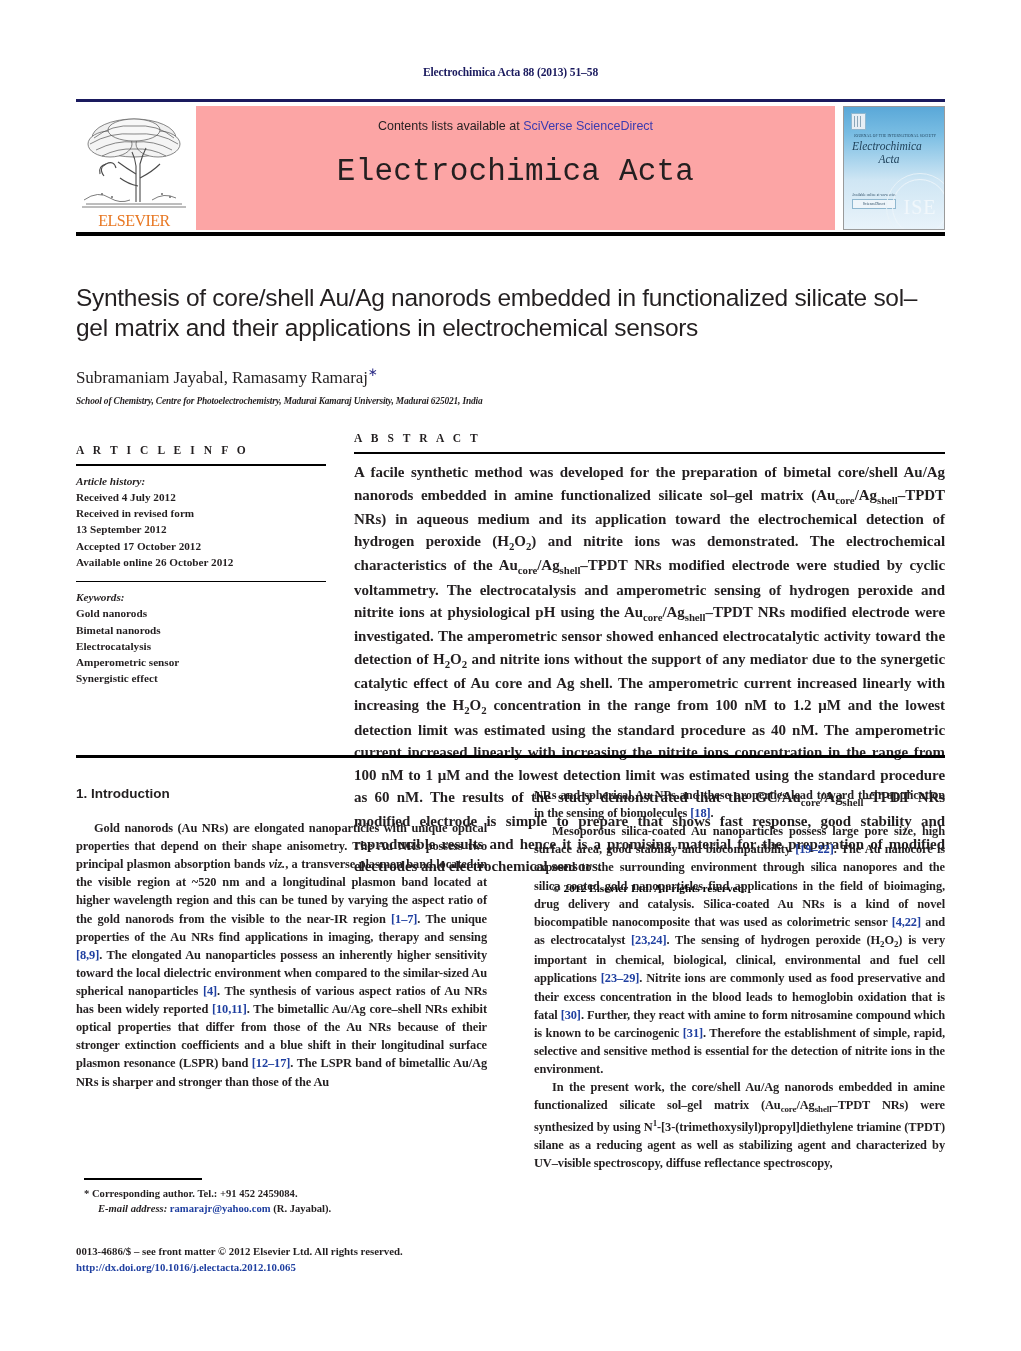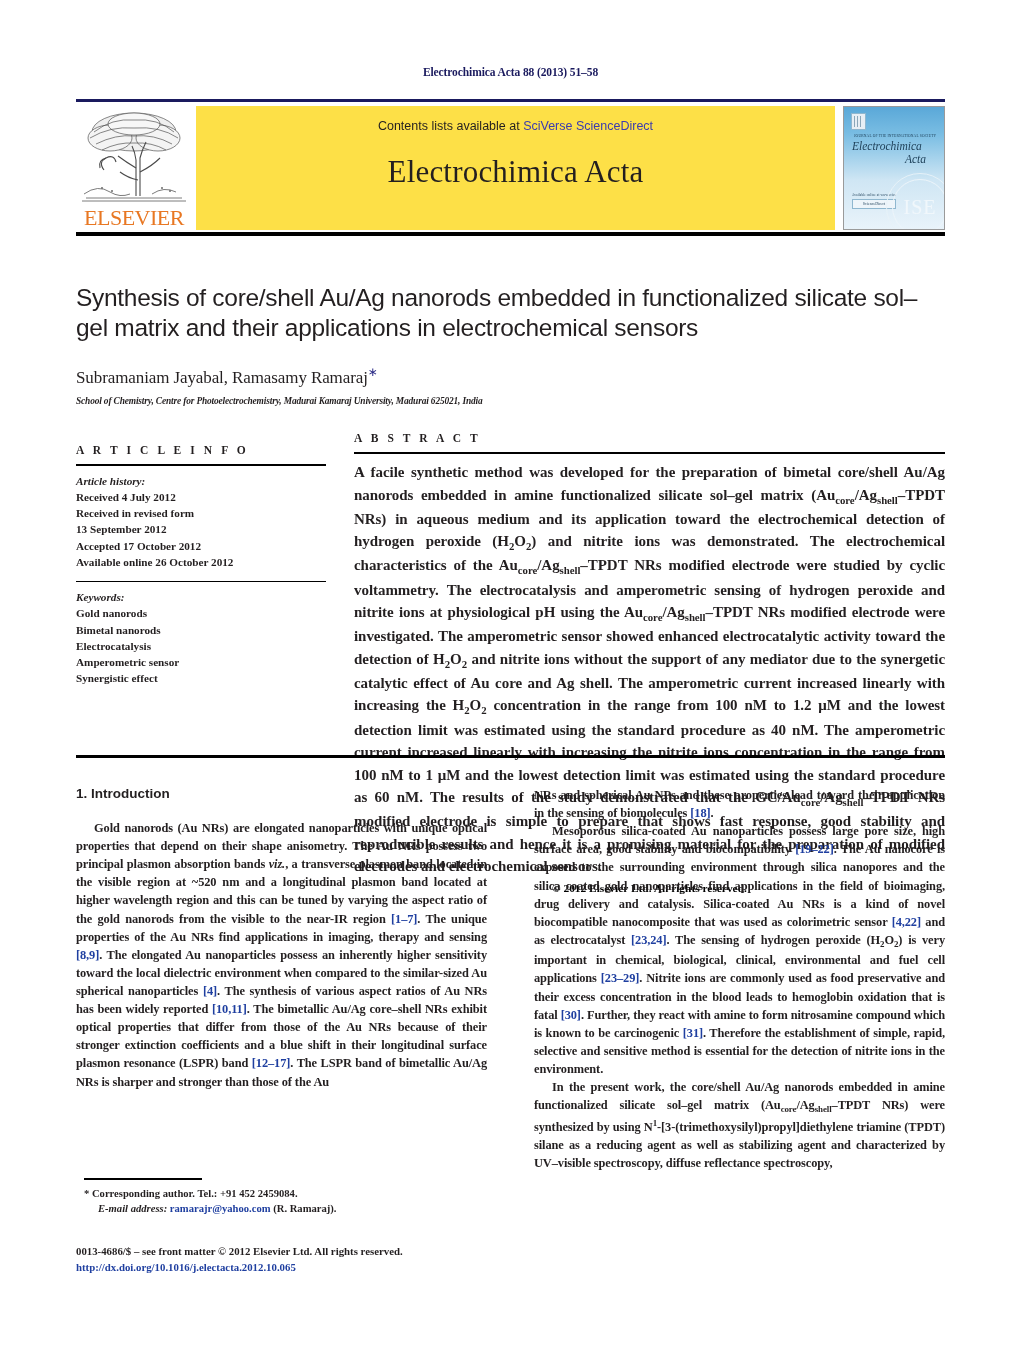--- a/index.html
+++ b/index.html
@@ -65,50 +65,50 @@
     flex: 0 0 116px;
     display: flex;
     flex-direction: column;
     justify-content: flex-end;
     align-items: center;
     padding-bottom: 1px;
   }
   .tree-svg { display:block; }
   .elsevier-word {
     font-family: "Liberation Serif", serif;
-    font-size: 22px;
+    font-size: 16px;
     font-weight: 400;
     letter-spacing: -0.5px;
     color: #E87722;
     line-height: 1;
     margin-top: 1px;
   }
   .journal-band {
     flex: 1 1 auto;
-    background: #fde047;
+    background: #fca5a5;
     position: relative;
     margin-left: 4px;
     margin-right: 8px;
   }
   .contents-line {
     position: absolute;
     top: 13px; left: 0; right: 0;
     text-align: center;
     font-family: "Liberation Sans", sans-serif;
     font-size: 12.5px;
     color: #231f20;
   }
   .contents-line .sd {
     color: #3b3bb0;
   }
   .journal-title-big {
     position: absolute;
     top: 48px; left: 0; right: 0;
     text-align: center;
-    font-family: Liberation Serif, serif;
+    font-family: Liberation Mono, monospace;
     font-size: 31px;
     color: #231f20;
     letter-spacing: 0.2px;
   }
   .homepage-line {
     position: absolute;
     bottom: 9px; left: 0; right: 0;
     text-align: center;
     font-family: "Liberation Sans", sans-serif;
     font-size: 12.5px;
@@ -155,21 +155,21 @@
   .cover-title {
     position: absolute;
     top: 33px; left: 8px; right: 8px;
     font-family: "Liberation Serif", serif;
     font-style: italic;
     font-size: 11.5px;
     color: #20435c;
     line-height: 1.15;
   }
   .cover-title .l1 { display:block; text-align:left; }
-  .cover-title .l2 { display:block; text-align:right; padding-right: 10px;}
+  .cover-title .l2 { display:block; text-align:center; padding-right: 10px;}
   .cover-sd {
     position: absolute;
     left: 8px; bottom: 20px;
     width: 44px;
   }
   .cover-sd-cap {
     font-size: 3.4px;
     color: #2a4a62;
     letter-spacing: .1px;
     white-space: nowrap;
@@ -513,21 +513,21 @@
 
     </div>
   </div>
 
   <div class="footnote">
     <div class="fn-rule"></div>
     <div class="fn-line">* Corresponding author. Tel.: +91 452 2459084.</div>
     <div class="fn-line" style="padding-left:14px">
       <span class="ital">E-mail address:</span>
       <span class="link">ramarajr@yahoo.com</span>
-      <span>(R. Ramaraj).</span>
+      <span>(R. Jayabal).</span>
     </div>
   </div>
 
   <div class="imprint">
     <div>0013-4686/$ – see front matter © 2012 Elsevier Ltd. All rights reserved.</div>
     <div class="doi">http://dx.doi.org/10.1016/j.electacta.2012.10.065</div>
   </div>
 
 </div>
 

